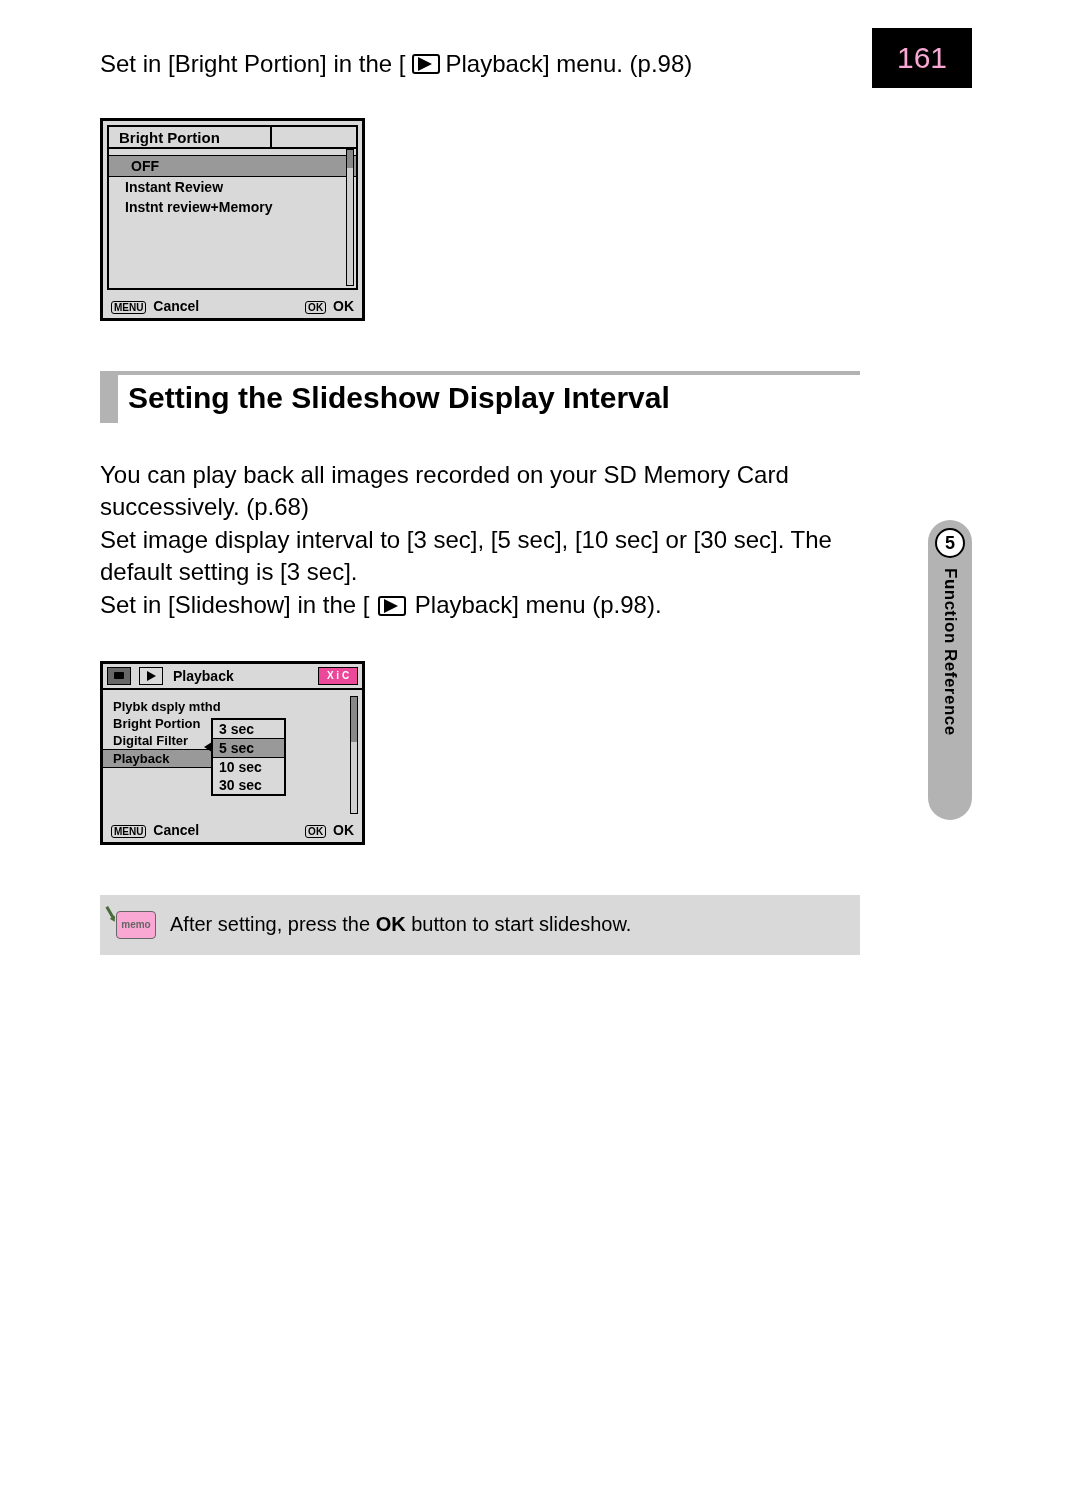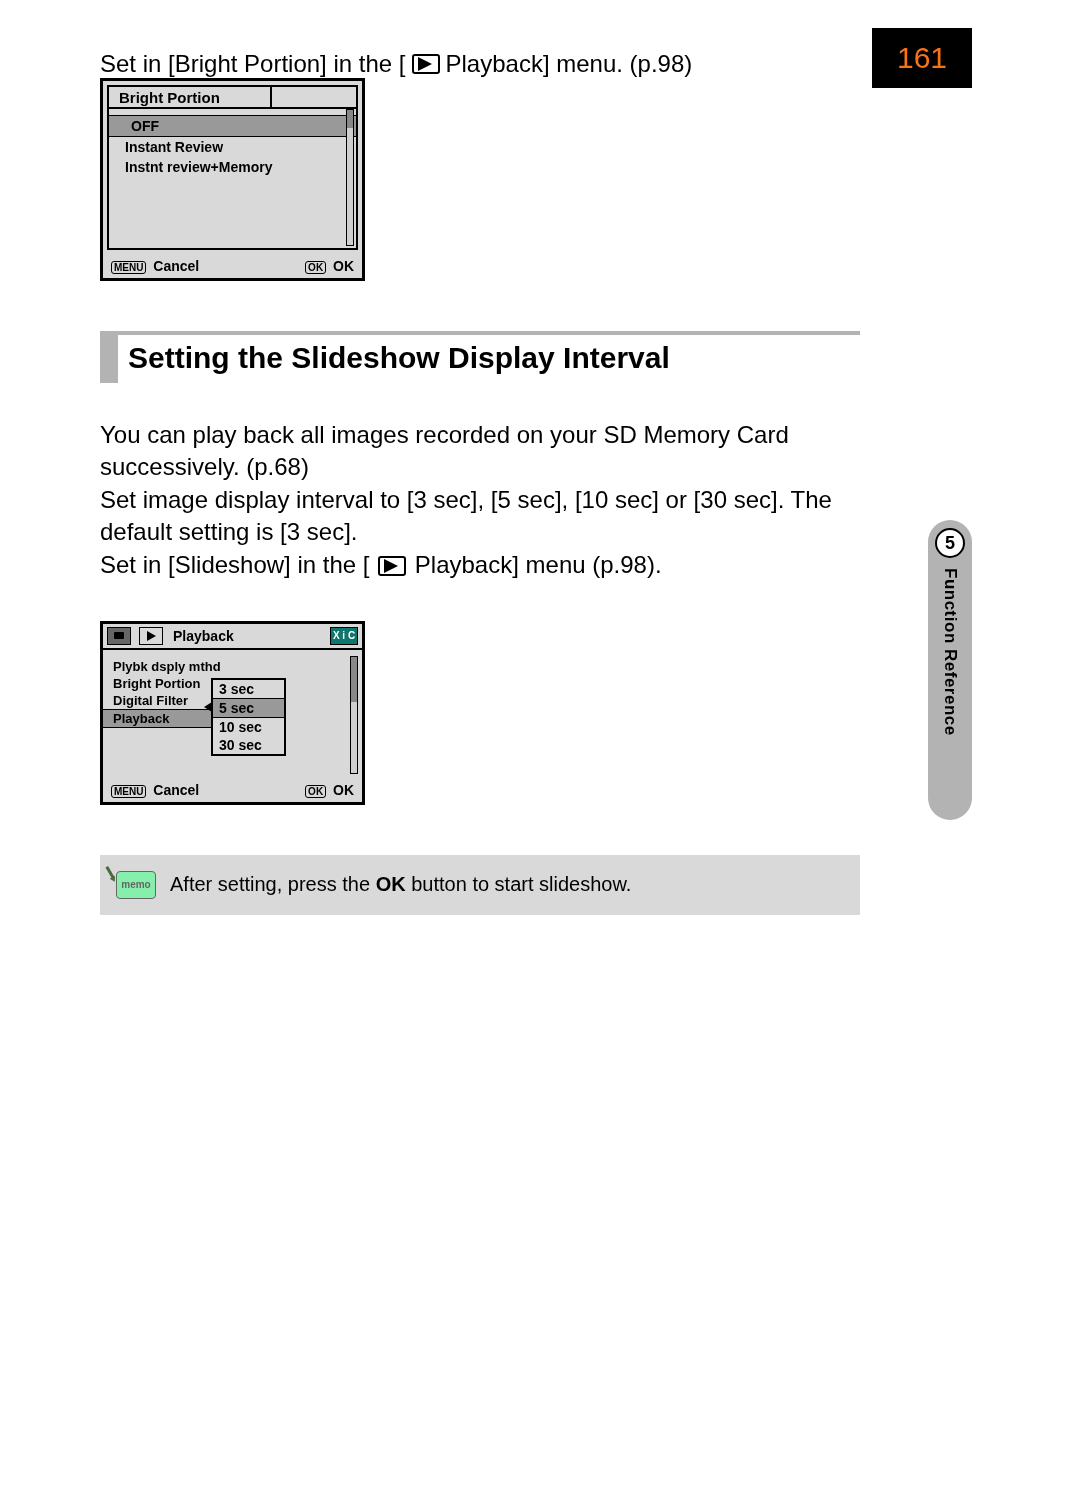--- a/index.html
+++ b/index.html
@@ -11,21 +11,21 @@
     color: #000;
     position: relative;
   }
   .page-number-box {
     position: absolute;
     top: 28px;
     right: 108px;
     width: 100px;
     height: 60px;
     background: #000;
-    color: #f97316;
+    color: #f9a8d4;
     font-size: 30px;
     display: flex;
     align-items: center;
     justify-content: center;
   }
   .side-tab {
     position: absolute;
     right: 108px;
     top: 520px;
     width: 44px;
@@ -57,20 +57,21 @@
     letter-spacing: 0.5px;
   }
   .content {
     position: absolute;
     left: 100px;
     top: 50px;
     width: 760px;
   }
   .intro-line {
     font-size: 24px;
+    margin-bottom: 40px;
     display: flex;
     align-items: center;
     flex-wrap: wrap;
     gap: 4px;
   }
   .play-icon-box {
     display: inline-flex;
     border: 2px solid #000;
     border-radius: 3px;
     padding: 1px 6px 1px 4px;
@@ -214,21 +215,21 @@
     display: flex; align-items: center; justify-content: center;
   }
   .s2-tab.light { background: #d9d9d9; }
   .s2-tab .cam {
     width: 10px; height: 7px; background: #000; border-radius: 1px;
   }
   .s2-header .label {
     font-size: 14px; font-weight: bold; margin-left: 2px; flex: 1;
   }
   .s2-header .rightbox {
-    width: 28px; height: 18px; background: #0f766e; border: 1.5px solid #000;
+    width: 40px; height: 18px; background: #ec4899; border: 1.5px solid #000;
     font-size: 10px; color: #fff; display: flex; align-items: center; justify-content: center;
     font-weight: bold;
   }
   .s2-body {
     position: relative;
     height: 128px;
   }
   .s2-menu {
     padding: 8px 10px;
     font-size: 13px;
@@ -291,21 +292,21 @@
     position: absolute;
     left: 8px; top: 8px;
     width: 50px; height: 42px;
   }
   .memo-icon .paper {
     position: absolute;
     left: 8px; top: 8px;
     width: 40px; height: 28px;
     border: 1.5px solid #666;
     border-radius: 4px;
-    background: #86efac;
+    background: #f9a8d4;
     font-size: 10px;
     font-weight: bold;
     color: #666;
     display: flex; align-items: center; justify-content: center;
   }
   .memo-icon .pen {
     position: absolute;
     left: 0; top: 0;
     width: 14px; height: 14px;
     transform: rotate(-30deg);

